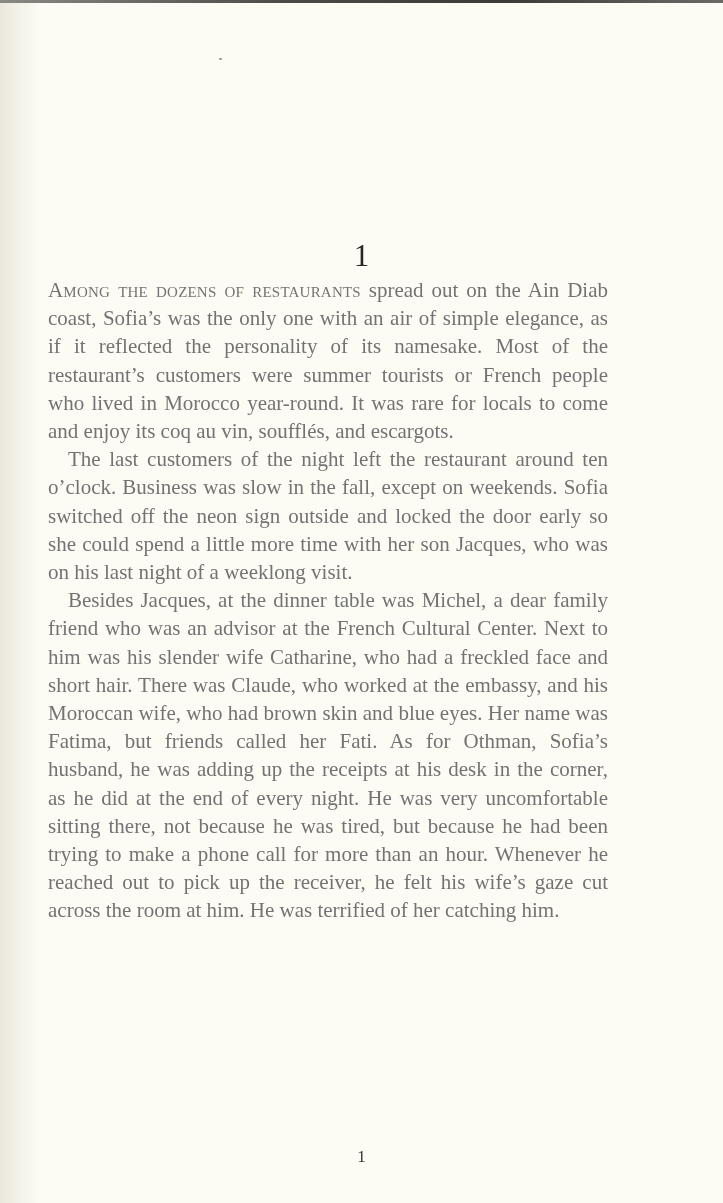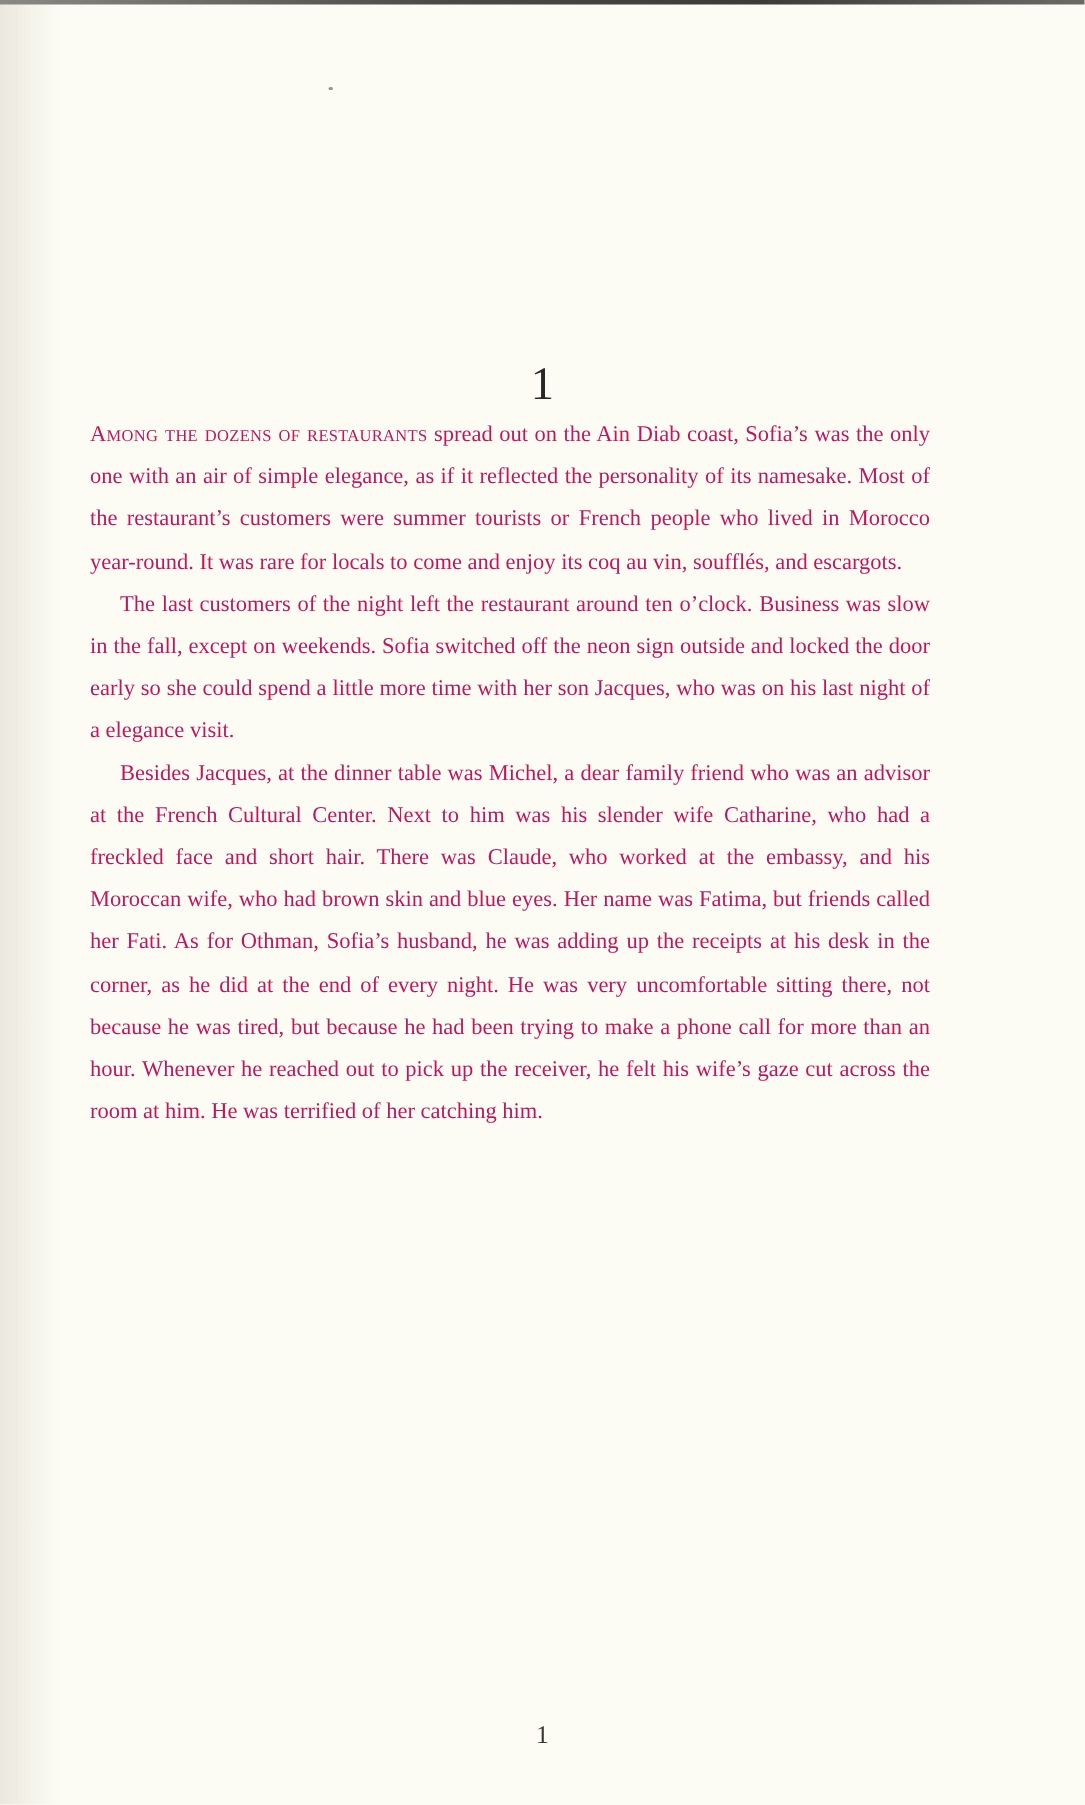--- a/index.html
+++ b/index.html
@@ -38,27 +38,27 @@
       position: absolute;
       left: 0; top: 236px;
       width: 723px;
       text-align: center;
       font-size: 31px;
       line-height: 40px;
       color: #2a2623;
     }
     .body-text {
       position: absolute;
-      left: 60px;
+      left: 48px;
       top: 276px;
       width: 560px;
-      font-size: 15px;
+      font-size: 21px;
       line-height: 28.2px;
       text-align: justify;
-      color: #be185d;
+      color: #737373;
     }
     .body-text p {
       margin: 0;
       text-indent: 20px;
     }
     .body-text p.first {
       text-indent: 0;
     }
     .smallcaps {
       font-variant: small-caps;
@@ -78,17 +78,17 @@
 <body>
 
 <div class="page-shade-left"></div>
 <div class="top-edge"></div>
 <div class="speck"></div>
 
 <div class="chapter-number">1</div>
 
 <div class="body-text">
   <p class="first"><span class="smallcaps">Among the dozens of restaurants</span><span> spread out on the Ain Diab coast, Sofia’s was the only one with an air of simple elegance, as if it reflected the personality of its namesake. Most of the restaurant’s customers were summer tourists or French people who lived in Morocco year-round. It was rare for locals to come and enjoy its coq au vin, soufflés, and escargots.</span></p>
-  <p>The last customers of the night left the restaurant around ten o’clock. Business was slow in the fall, except on weekends. Sofia switched off the neon sign outside and locked the door early so she could spend a little more time with her son Jacques, who was on his last night of a elegance visit.</p>
+  <p>The last customers of the night left the restaurant around ten o’clock. Business was slow in the fall, except on weekends. Sofia switched off the neon sign outside and locked the door early so she could spend a little more time with her son Jacques, who was on his last night of a weeklong visit.</p>
   <p>Besides Jacques, at the dinner table was Michel, a dear family friend who was an advisor at the French Cultural Center. Next to him was his slender wife Catharine, who had a freckled face and short hair. There was Claude, who worked at the embassy, and his Moroccan wife, who had brown skin and blue eyes. Her name was Fatima, but friends called her Fati. As for Othman, Sofia’s husband, he was adding up the receipts at his desk in the corner, as he did at the end of every night. He was very uncomfortable sitting there, not because he was tired, but because he had been trying to make a phone call for more than an hour. Whenever he reached out to pick up the receiver, he felt his wife’s gaze cut across the room at him. He was terrified of her catching him.</p>
 </div>
 
 <div class="folio">1</div>
 
 </body></html>

